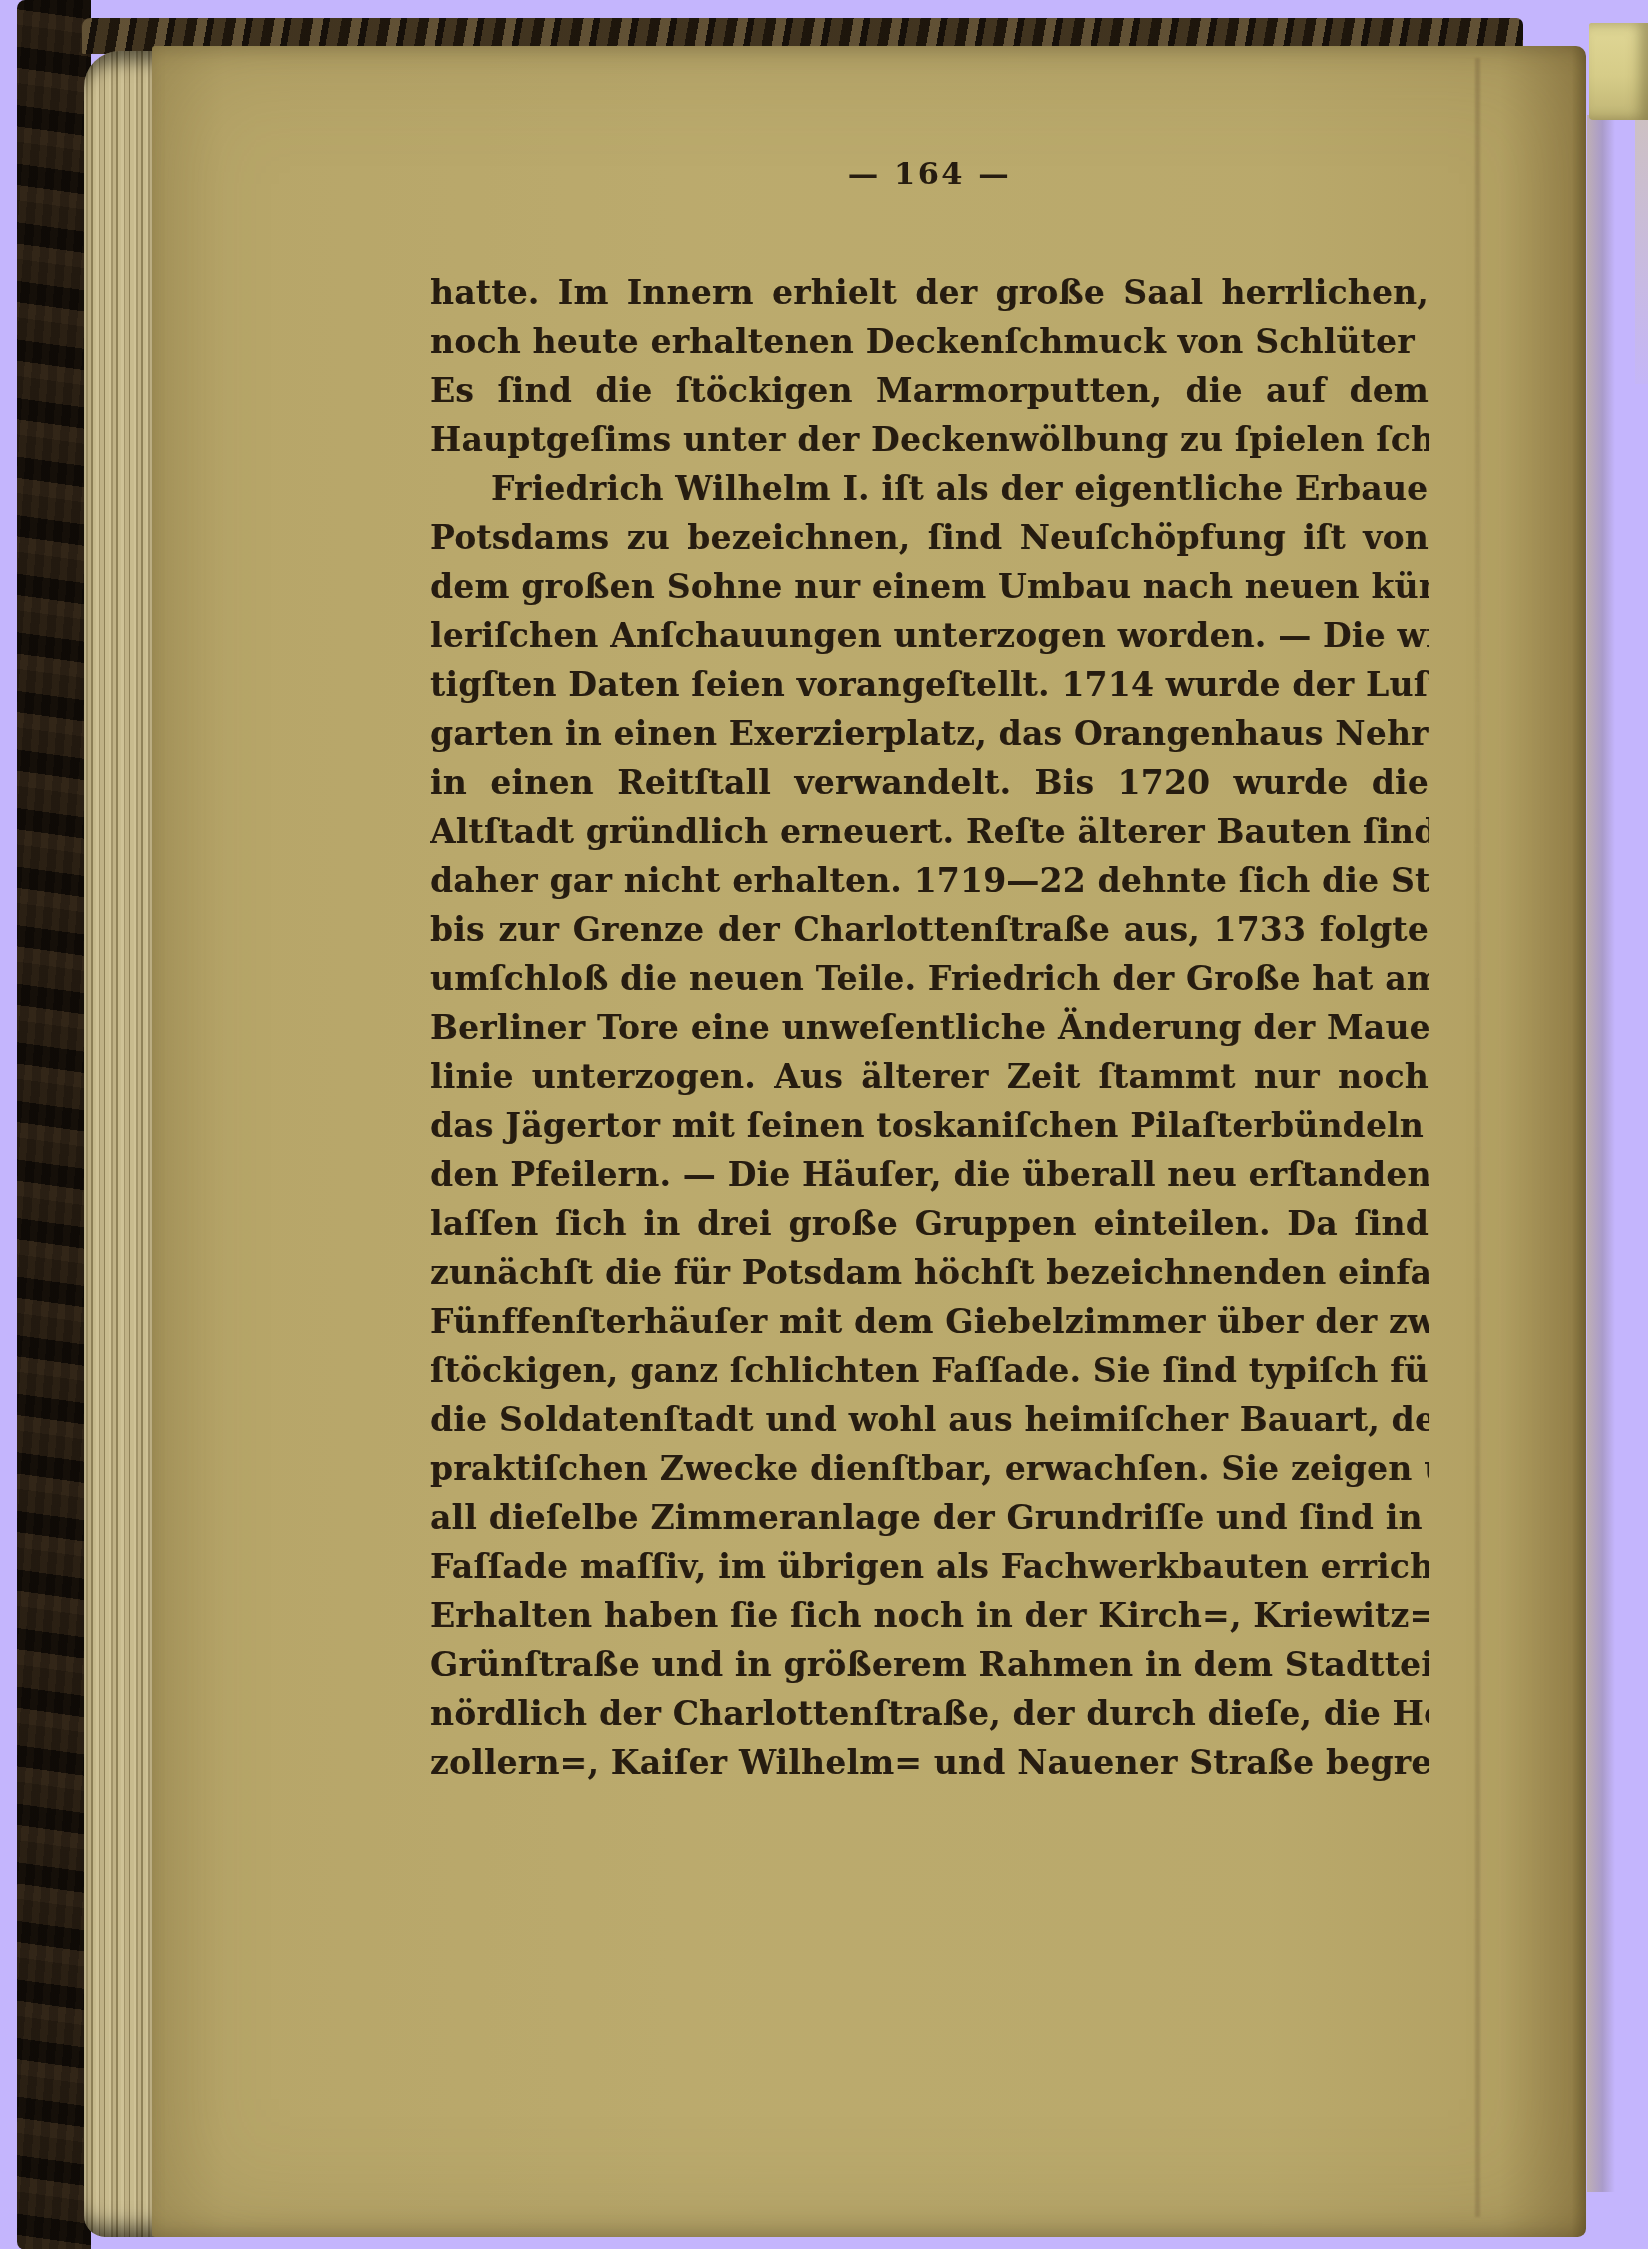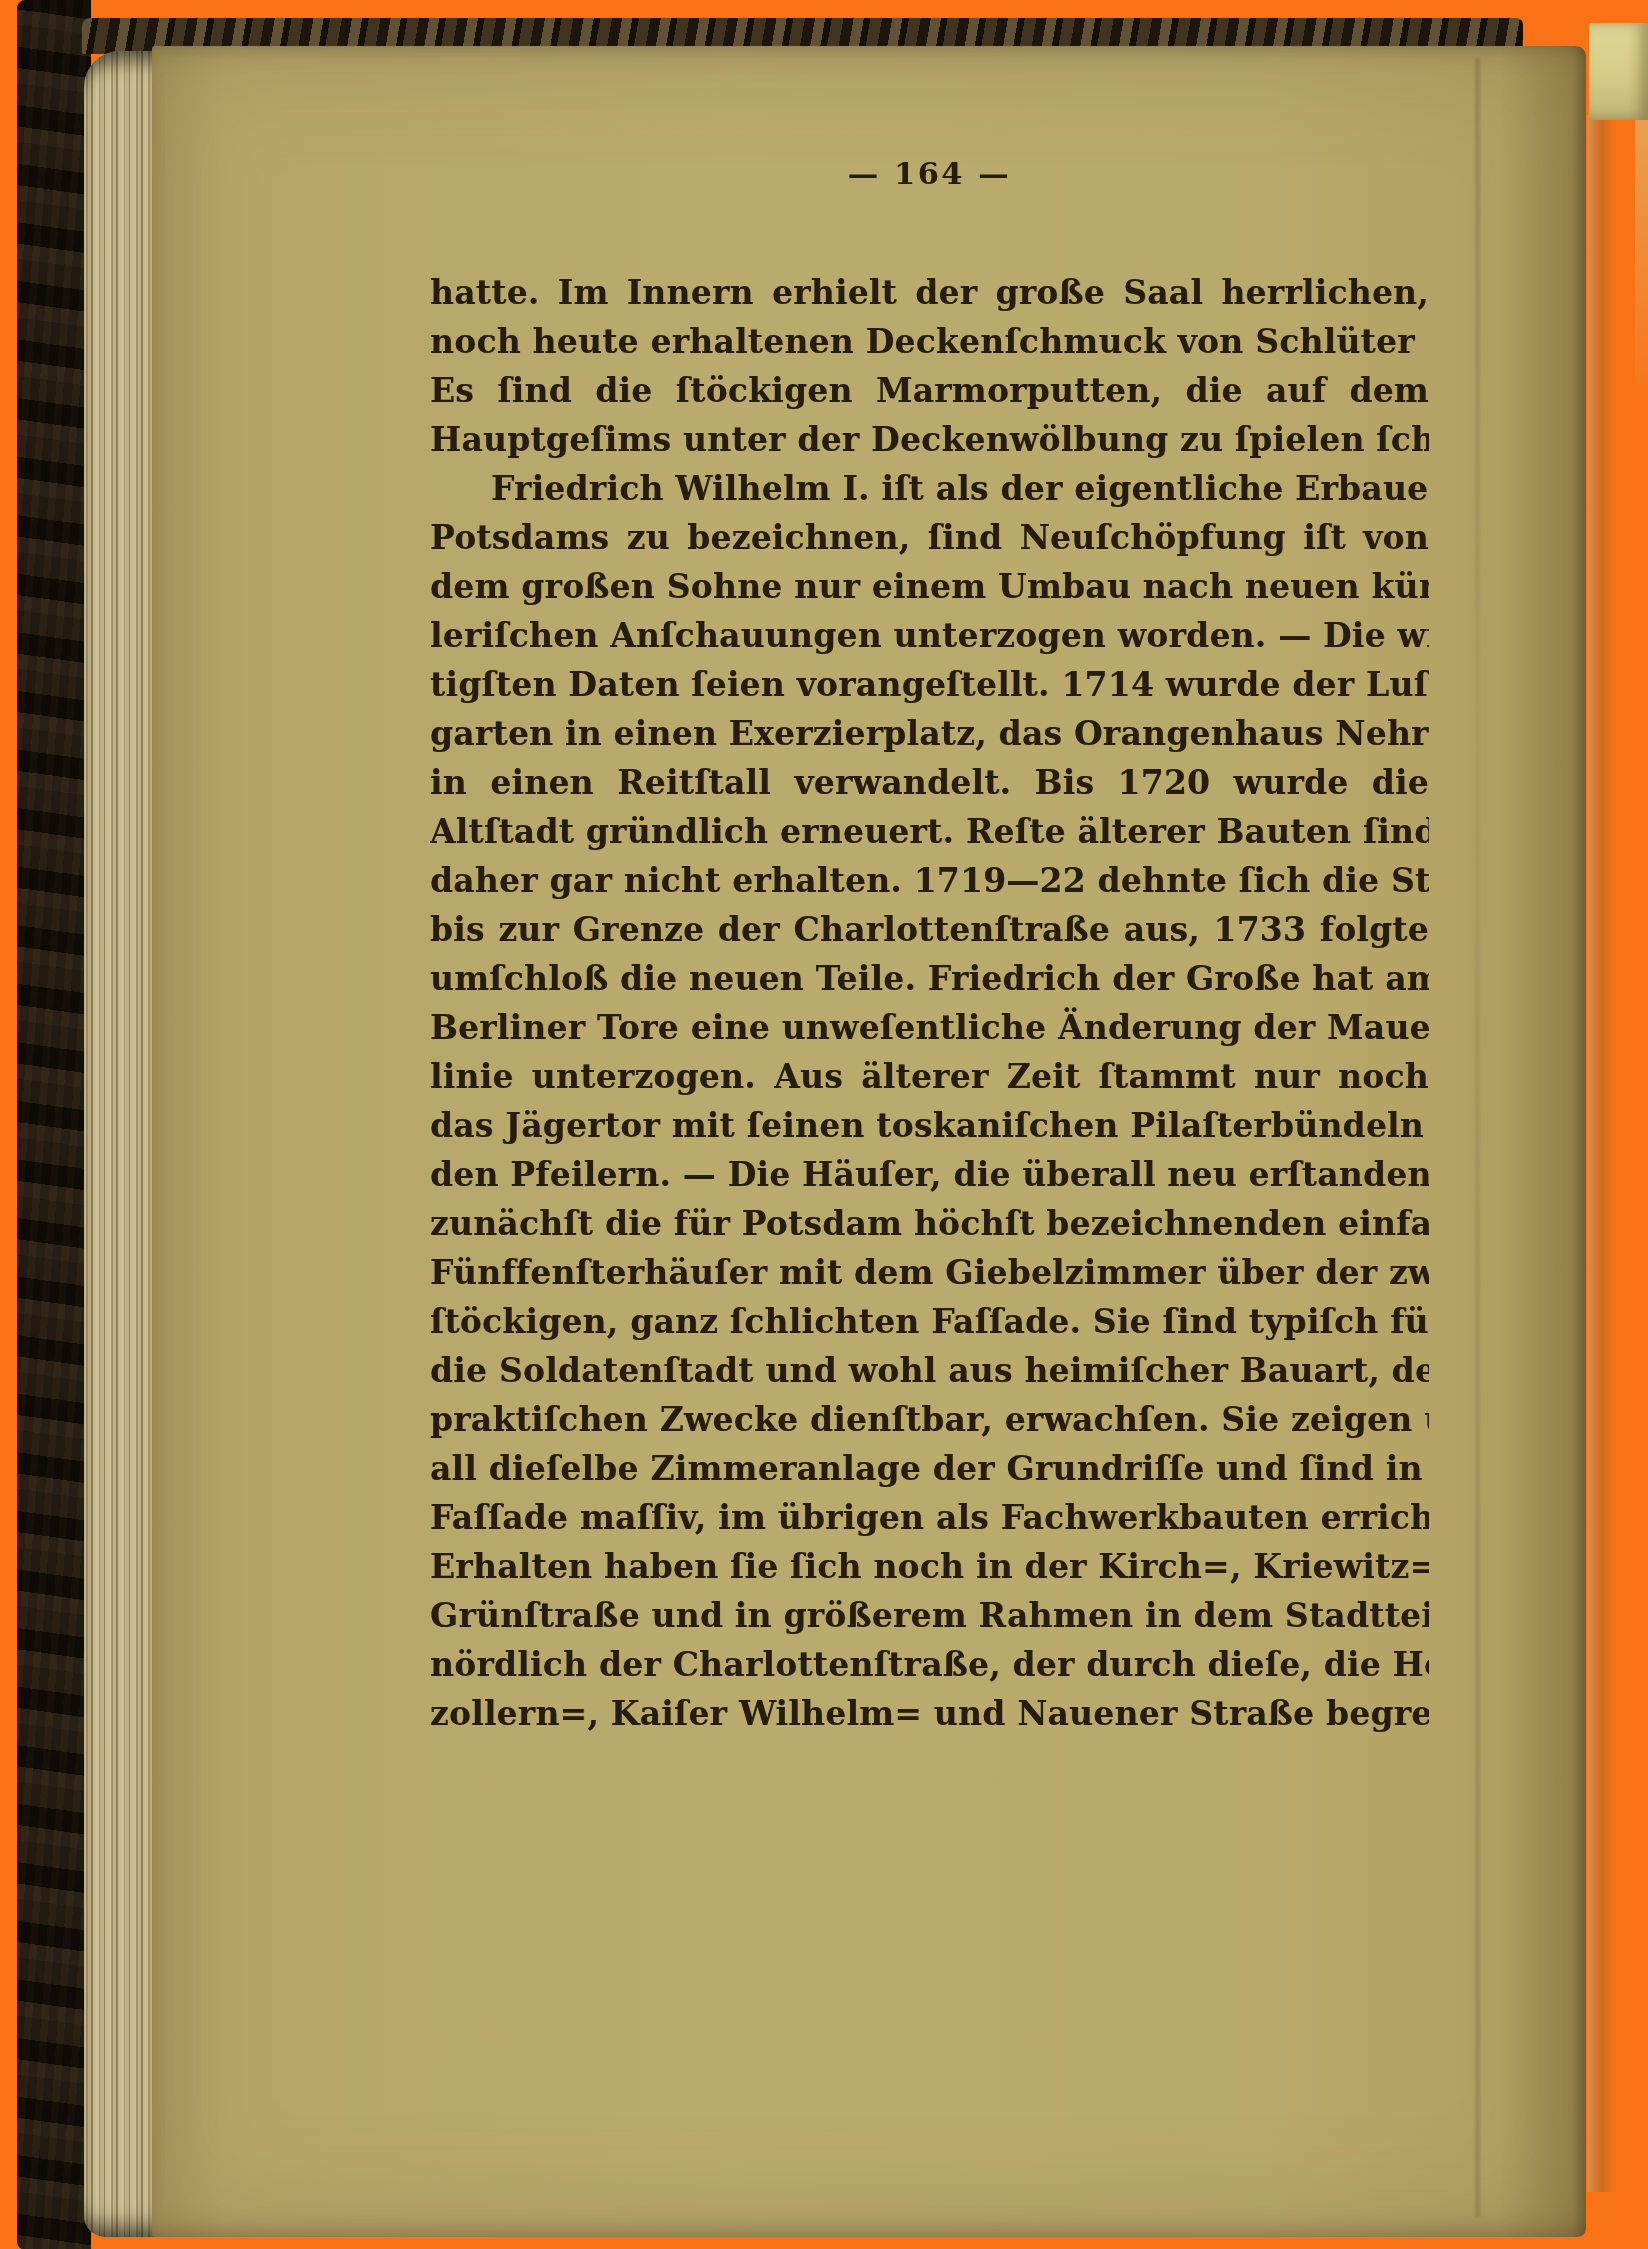--- a/index.html
+++ b/index.html
@@ -4,21 +4,21 @@
 <style>
   html, body {
     margin: 0;
     padding: 0;
     background: #000;
   }
   .scene {
     position: relative;
     width: 1648px;
     height: 2250px;
-    background: #f97316;
+    background: #c4b5fd;
     overflow: hidden;
     font-family: "DejaVu Serif", serif;
   }
 
   
   .spine {
     position: absolute;
     left: 16.5px; top: 0;
     width: 74px; height: 2250px;
     background:
@@ -158,20 +158,21 @@
         <div class="line">garten in einen Exerzierplatz, das Orangenhaus Nehrings</div>
         <div class="line">in einen Reitſtall verwandelt. Bis 1720 wurde die</div>
         <div class="line">Altſtadt gründlich erneuert. Reſte älterer Bauten ſind</div>
         <div class="line">daher gar nicht erhalten. 1719—22 dehnte ſich die Stadt</div>
         <div class="line">bis zur Grenze der Charlottenſtraße aus, 1733 folgte</div>
         <div class="line">umſchloß die neuen Teile. Friedrich der Große hat am</div>
         <div class="line">Berliner Tore eine unweſentliche Änderung der Mauer=</div>
         <div class="line">linie unterzogen. Aus älterer Zeit ſtammt nur noch</div>
         <div class="line">das Jägertor mit ſeinen toskaniſchen Pilaſterbündeln an</div>
         <div class="line">den Pfeilern. — Die Häuſer, die überall neu erſtanden,</div>
+        <div class="line">laſſen ſich in drei große Gruppen einteilen. Da ſind</div>
         <div class="line">zunächſt die für Potsdam höchſt bezeichnenden einfachen</div>
         <div class="line">Fünffenſterhäuſer mit dem Giebelzimmer über der zwei=</div>
         <div class="line">ſtöckigen, ganz ſchlichten Faſſade. Sie ſind typiſch für</div>
         <div class="line">die Soldatenſtadt und wohl aus heimiſcher Bauart, dem</div>
         <div class="line">praktiſchen Zwecke dienſtbar, erwachſen. Sie zeigen über=</div>
         <div class="line">all dieſelbe Zimmeranlage der Grundriſſe und ſind in der</div>
         <div class="line">Faſſade maſſiv, im übrigen als Fachwerkbauten errichtet.</div>
         <div class="line">Erhalten haben ſie ſich noch in der Kirch=, Kriewitz= und</div>
         <div class="line">Grünſtraße und in größerem Rahmen in dem Stadtteil</div>
         <div class="line">nördlich der Charlottenſtraße, der durch dieſe, die Hohen=</div>

